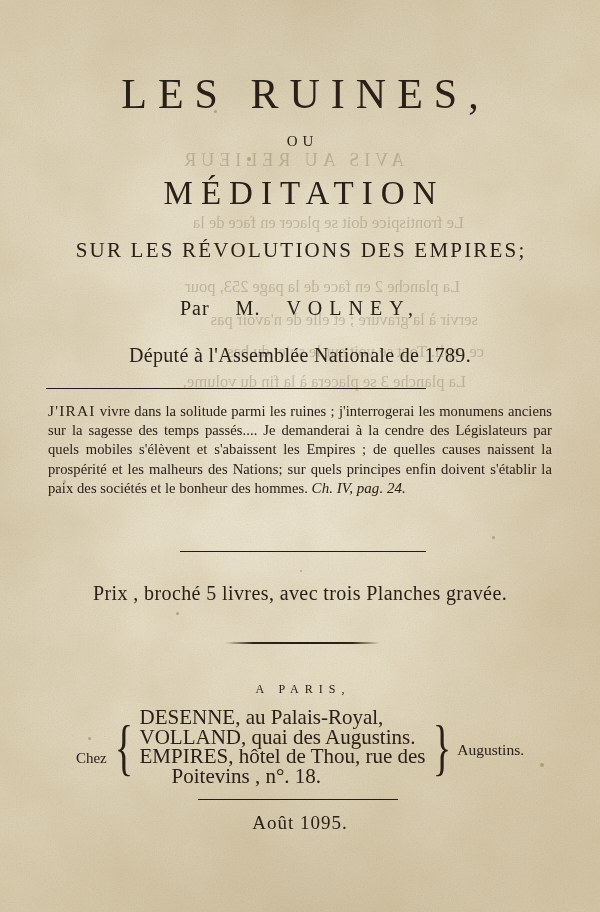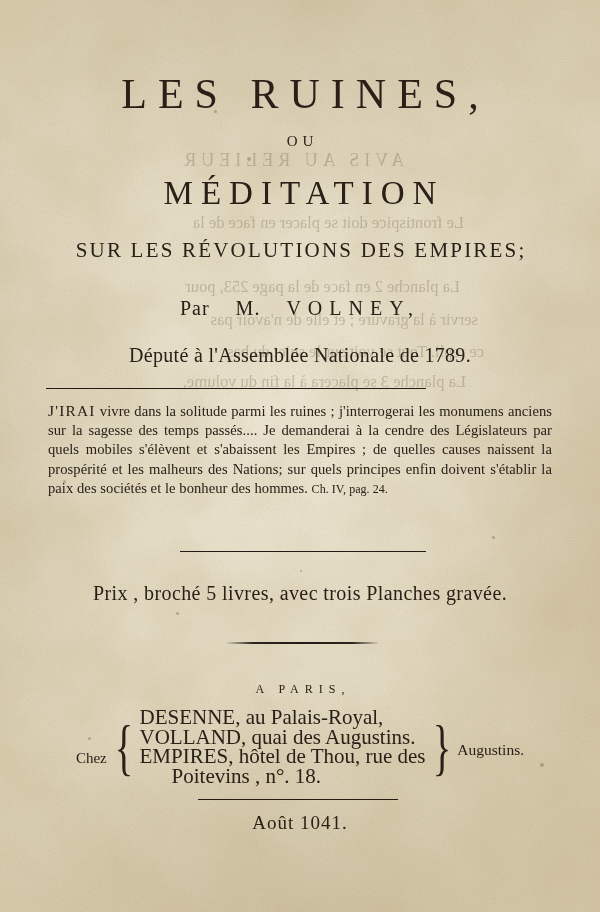--- a/index.html
+++ b/index.html
@@ -128,21 +128,22 @@
     line-height: 19.2px;
     text-align: justify;
     letter-spacing: 0.05px;
   }
   .epigraph .sc {
     font-variant: small-caps;
     font-size: 15.4px;
     letter-spacing: 1.2px;
   }
   .epigraph .cite {
-    font-size: 12px;
+    font-style: italic;
+    font-size: 15px;
   }
 
   .price {
     font-size: 20px;
     letter-spacing: 0.4px;
   }
 
   .imprint-city {
     font-size: 12px;
     letter-spacing: 6px;
@@ -269,21 +270,21 @@
         <div>VOLLAND, quai des Augustins.</div>
         <div>EMPIRES,  hôtel  de  Thou,  rue  des</div>
         <div class="indent">Poitevins , n°. 18.</div>
       </span>
       <span class="brace">}</span>
       <span class="pub-lib">Augustins.</span>
     </div>
 
     <div class="rule" style="left:198px; top:799px; width:200px;"></div>
 
-    <div class="line date" style="top:812px;">Août 1041.</div>
+    <div class="line date" style="top:812px;">Août 1095.</div>
 
   </div>
 
   <div class="speck" style="left:214px;top:110px;width:3px;height:3px;"></div>
   <div class="speck" style="left:247px;top:157px;width:4px;height:4px;"></div>
   <div class="speck" style="left:63px;top:480px;width:3px;height:3px;"></div>
   <div class="speck" style="left:492px;top:536px;width:3px;height:3px;"></div>
   <div class="speck" style="left:176px;top:612px;width:3px;height:3px;"></div>
   <div class="speck" style="left:88px;top:737px;width:3px;height:3px;"></div>
   <div class="speck" style="left:540px;top:763px;width:4px;height:4px;"></div>

